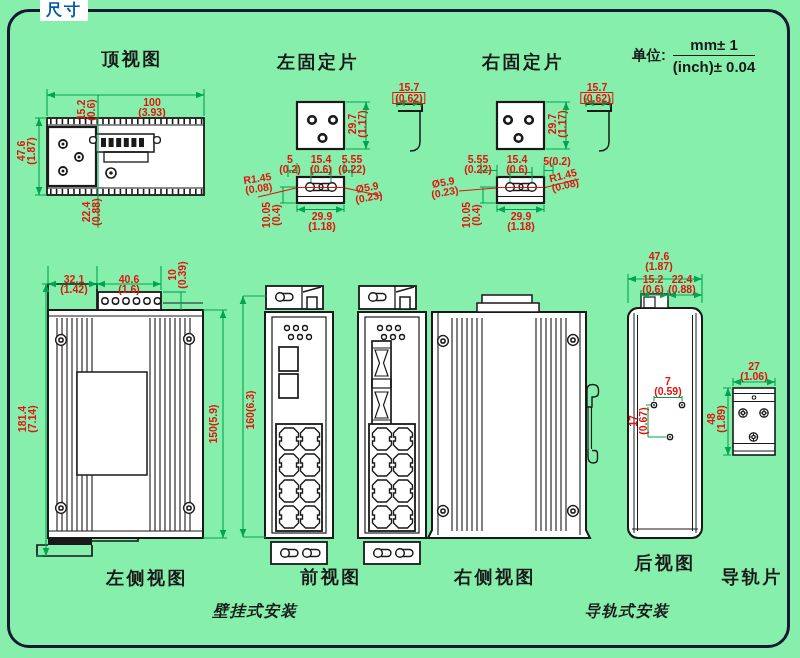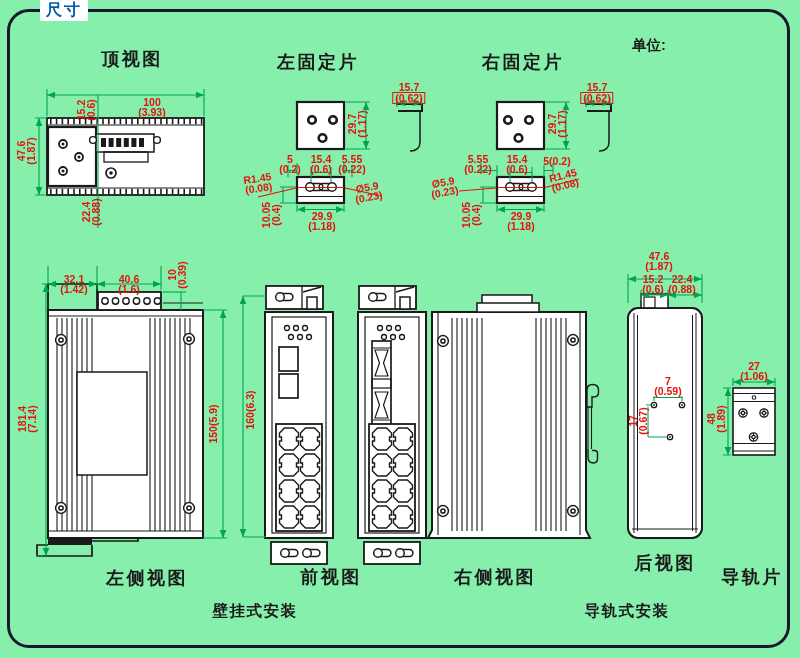--- a/index.html
+++ b/index.html
@@ -15,21 +15,21 @@
      white-space:nowrap;line-height:10px;z-index:5;}
   .d span{display:block;}
   .d.r{transform:translate(-50%,-50%) rotate(-90deg);}
   .d.t8{transform:translate(-50%,-50%) rotate(-8deg);}
   .d.t10{transform:translate(-50%,-50%) rotate(-10deg);}
   .d.t14{transform:translate(-50%,-50%) rotate(-14deg);}
   .d .bx{border:1.3px solid #E3130E;padding:0 2px;}
   .lbl{position:absolute;transform:translate(-50%,-50%);color:#1a1a1a;
        font-weight:600;font-size:18px;letter-spacing:2.5px;white-space:nowrap;z-index:5;
        font-family:"Liberation Sans",sans-serif;}
-  .lbl.big{font-weight:bold;font-size:15.5px;letter-spacing:1.5px;}
+  .lbl.big{font-weight:bold;font-size:15.5px;letter-spacing:1.5px;font-style:italic;}
   .units{position:absolute;left:632px;top:36px;display:flex;align-items:center;gap:7px;
          color:#1a1a1a;z-index:5;}
   .u-label{font:bold 14.5px "Liberation Sans",sans-serif;}
   .frac{display:inline-block;text-align:center;font:bold 15px "Liberation Sans",sans-serif;}
   .frac .num{display:block;border-bottom:1.7px solid #1a1a1a;padding:0 8px 2px;}
   .frac .den{display:block;padding-top:2px;}
 </style>
 </head>
 <body>
 
@@ -300,20 +300,24 @@
     <g stroke="#00A551" fill="none" stroke-width="1.1">
       <path d="M733,386 V378 M775,386 V378"></path>
       <line x1="733" y1="382" x2="775" y2="382" marker-start="url(#ar)" marker-end="url(#ar)"></line>
       <path d="M731,388 H723 M731,455 H723"></path>
       <line x1="728" y1="388" x2="728" y2="455" marker-start="url(#ar)" marker-end="url(#ar)"></line>
     </g>
   </svg>
 
   <div class="units">
     <span class="u-label">单位:</span>
+    <span class="frac">
+      <span class="num">mm± 1</span>
+      <span class="den">(inch)± 0.04</span>
+    </span>
   </div>
 
   <div class="lbl" style="left:132px;top:59px">顶视图</div>
   <div class="lbl" style="left:318px;top:62px">左固定片</div>
   <div class="lbl" style="left:523px;top:62px">右固定片</div>
   <div class="lbl" style="left:147px;top:578px">左侧视图</div>
   <div class="lbl" style="left:331px;top:577px">前视图</div>
   <div class="lbl" style="left:495px;top:577px">右侧视图</div>
   <div class="lbl" style="left:665px;top:563px">后视图</div>
   <div class="lbl" style="left:752px;top:577px">导轨片</div>

